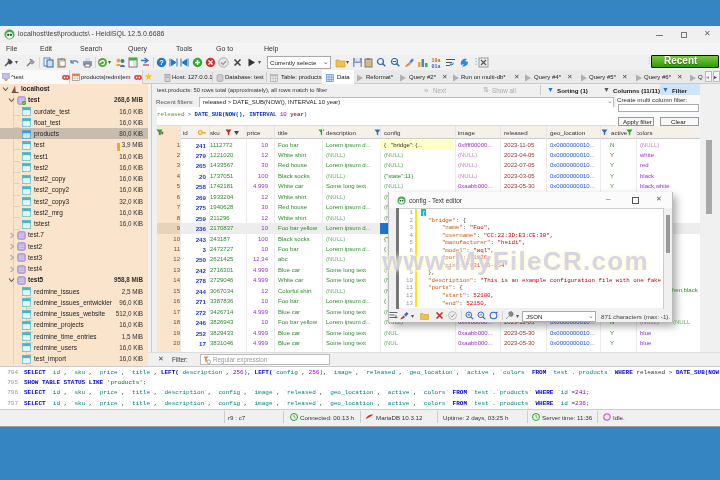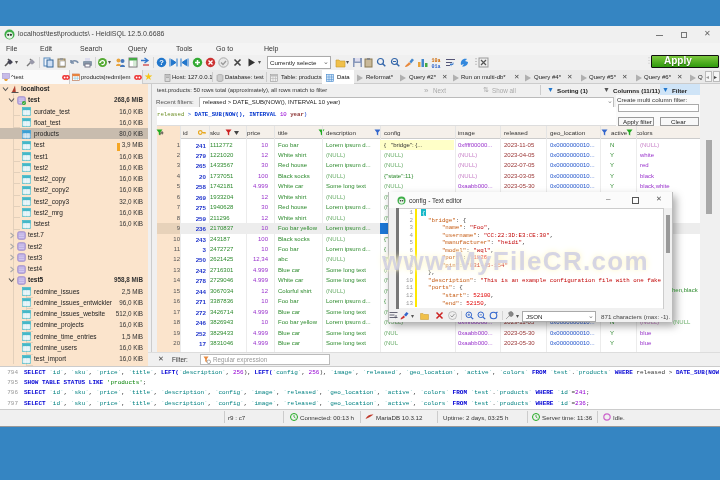--- a/index.html
+++ b/index.html
@@ -151,21 +151,21 @@
 <svg class="a" style="left:459px;top:57px" width="11" height="11" viewBox="0 0 11 11">
     <path d="M2 8 C1 4 4 1 8 2 L6 4 L9 5 C9 8 6 10 3 9.5 L5 7 z" fill="#3388dd"></path>
   </svg>
 <div class="a" style="left:472px;top:57px;font-size:8px;color:#888;white-space:nowrap;">⋮</div>
 <svg class="a" style="left:478px;top:57px" width="11" height="11" viewBox="0 0 11 11">
     <rect x="1" y="1" width="9" height="9" fill="#eee" stroke="#999"></rect>
     <path d="M3 3 l5 5 M8 3 l-5 5" stroke="#555" stroke-width="1.2"></path>
   </svg>
 <div class="a" style="left:645px;top:56px;font-size:8px;color:#bbb;white-space:nowrap;">⋮</div>
 <div class="a" style="left:651px;top:54.5px;width:68px;height:13px;background:linear-gradient(#7cc83e,#2f9a0e);border:1.5px solid #111;border-radius:1px"></div>
-<div class="a" style="left:664px;top:55px;font-size:10px;color:#fff;white-space:nowrap;font-weight:bold;text-shadow:0 1px 1px rgba(0,0,0,0.4)">Apply</div>
+<div class="a" style="left:664px;top:55px;font-size:10px;color:#fff;white-space:nowrap;font-weight:bold;text-shadow:0 1px 1px rgba(0,0,0,0.4)">Recent</div>
 <div class="a" style="left:0px;top:70px;width:720px;height:14px;background:#e9e9e9;border-bottom:1px solid #ccc"></div>
 <div class="a" style="left:0px;top:70px;width:70px;height:14px;background:#fafafa;border-right:1px solid #ccc"></div>
 <svg class="a" style="left:2px;top:73px" width="8" height="8" viewBox="0 0 8 8">
     <rect x="0.5" y="0.5" width="7" height="5" fill="#c8bce8" stroke="#9888c8" stroke-width="0.5"></rect>
     <path d="M2 6 h4 l-1 2 h-2 z" fill="#e8a33d"></path>
   </svg>
 <div class="a" style="left:11px;top:73.5px;font-size:6px;color:#222;white-space:nowrap;">^test</div>
 <svg class="a" style="left:62px;top:74px" width="8" height="7" viewBox="0 0 8 7">
     <ellipse cx="2.6" cy="3.5" rx="2.5" ry="2.4" fill="#e33"></ellipse>
     <ellipse cx="5.4" cy="3.5" rx="2.5" ry="2.4" fill="#e33"></ellipse>

